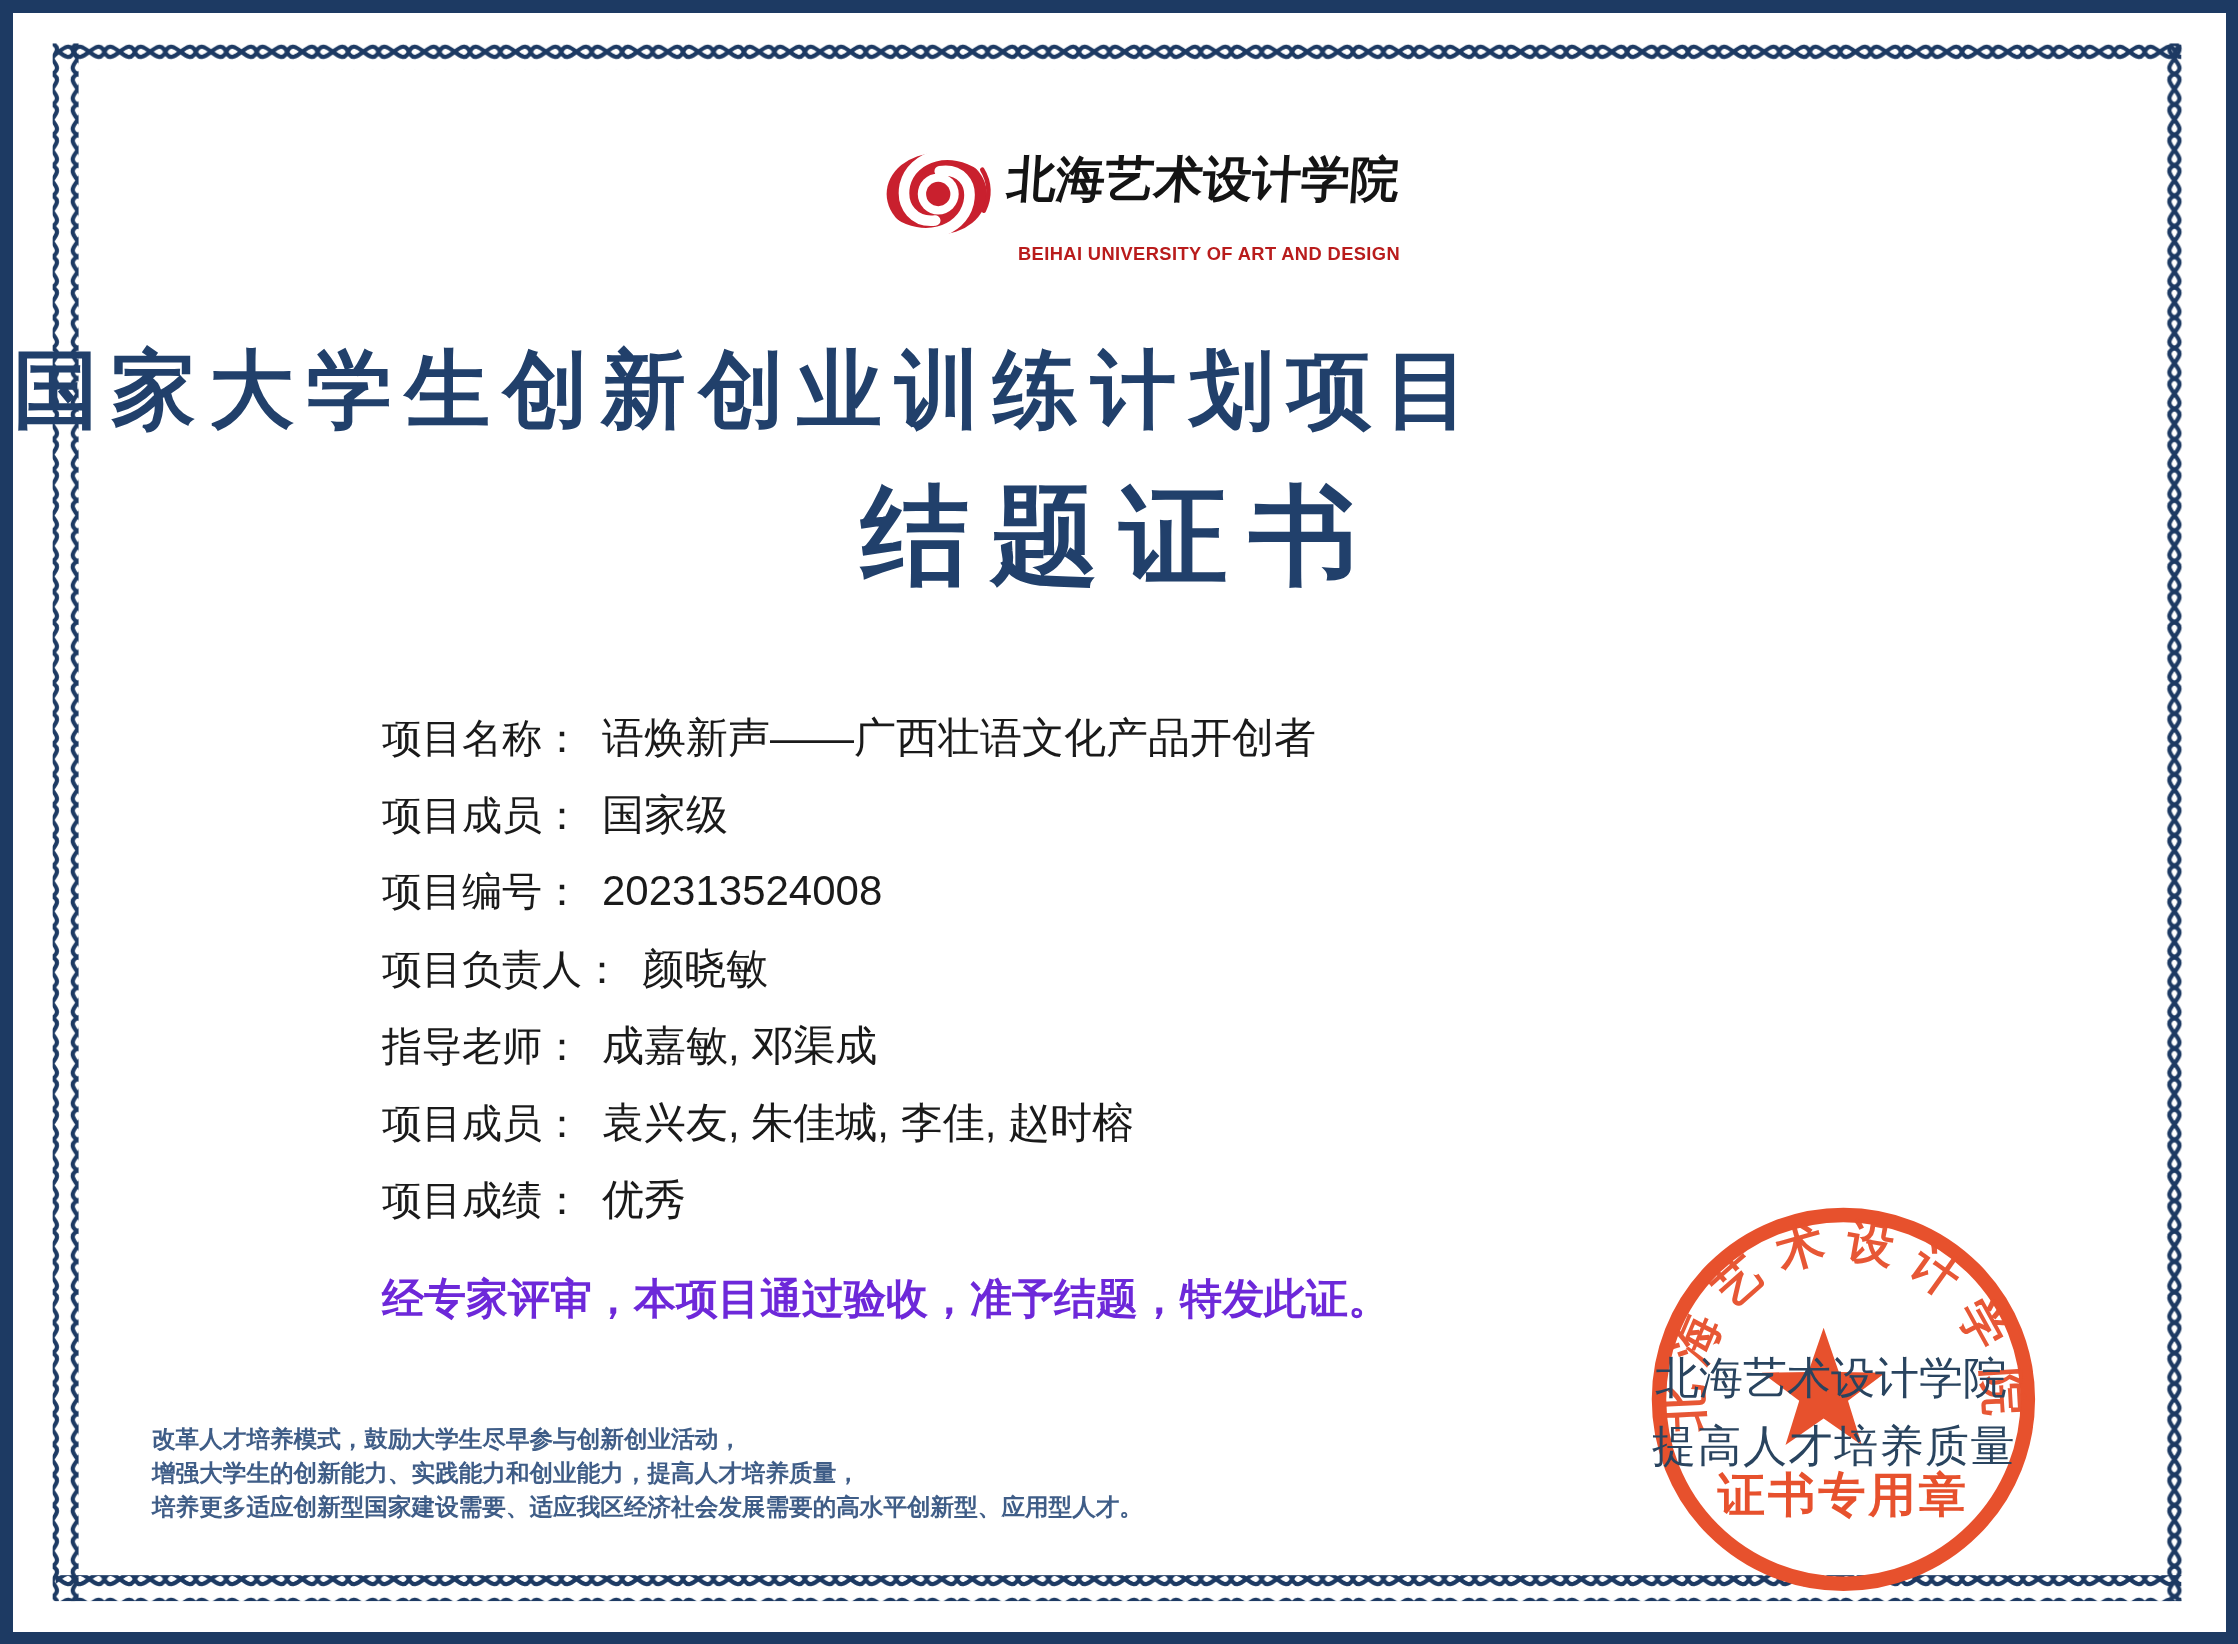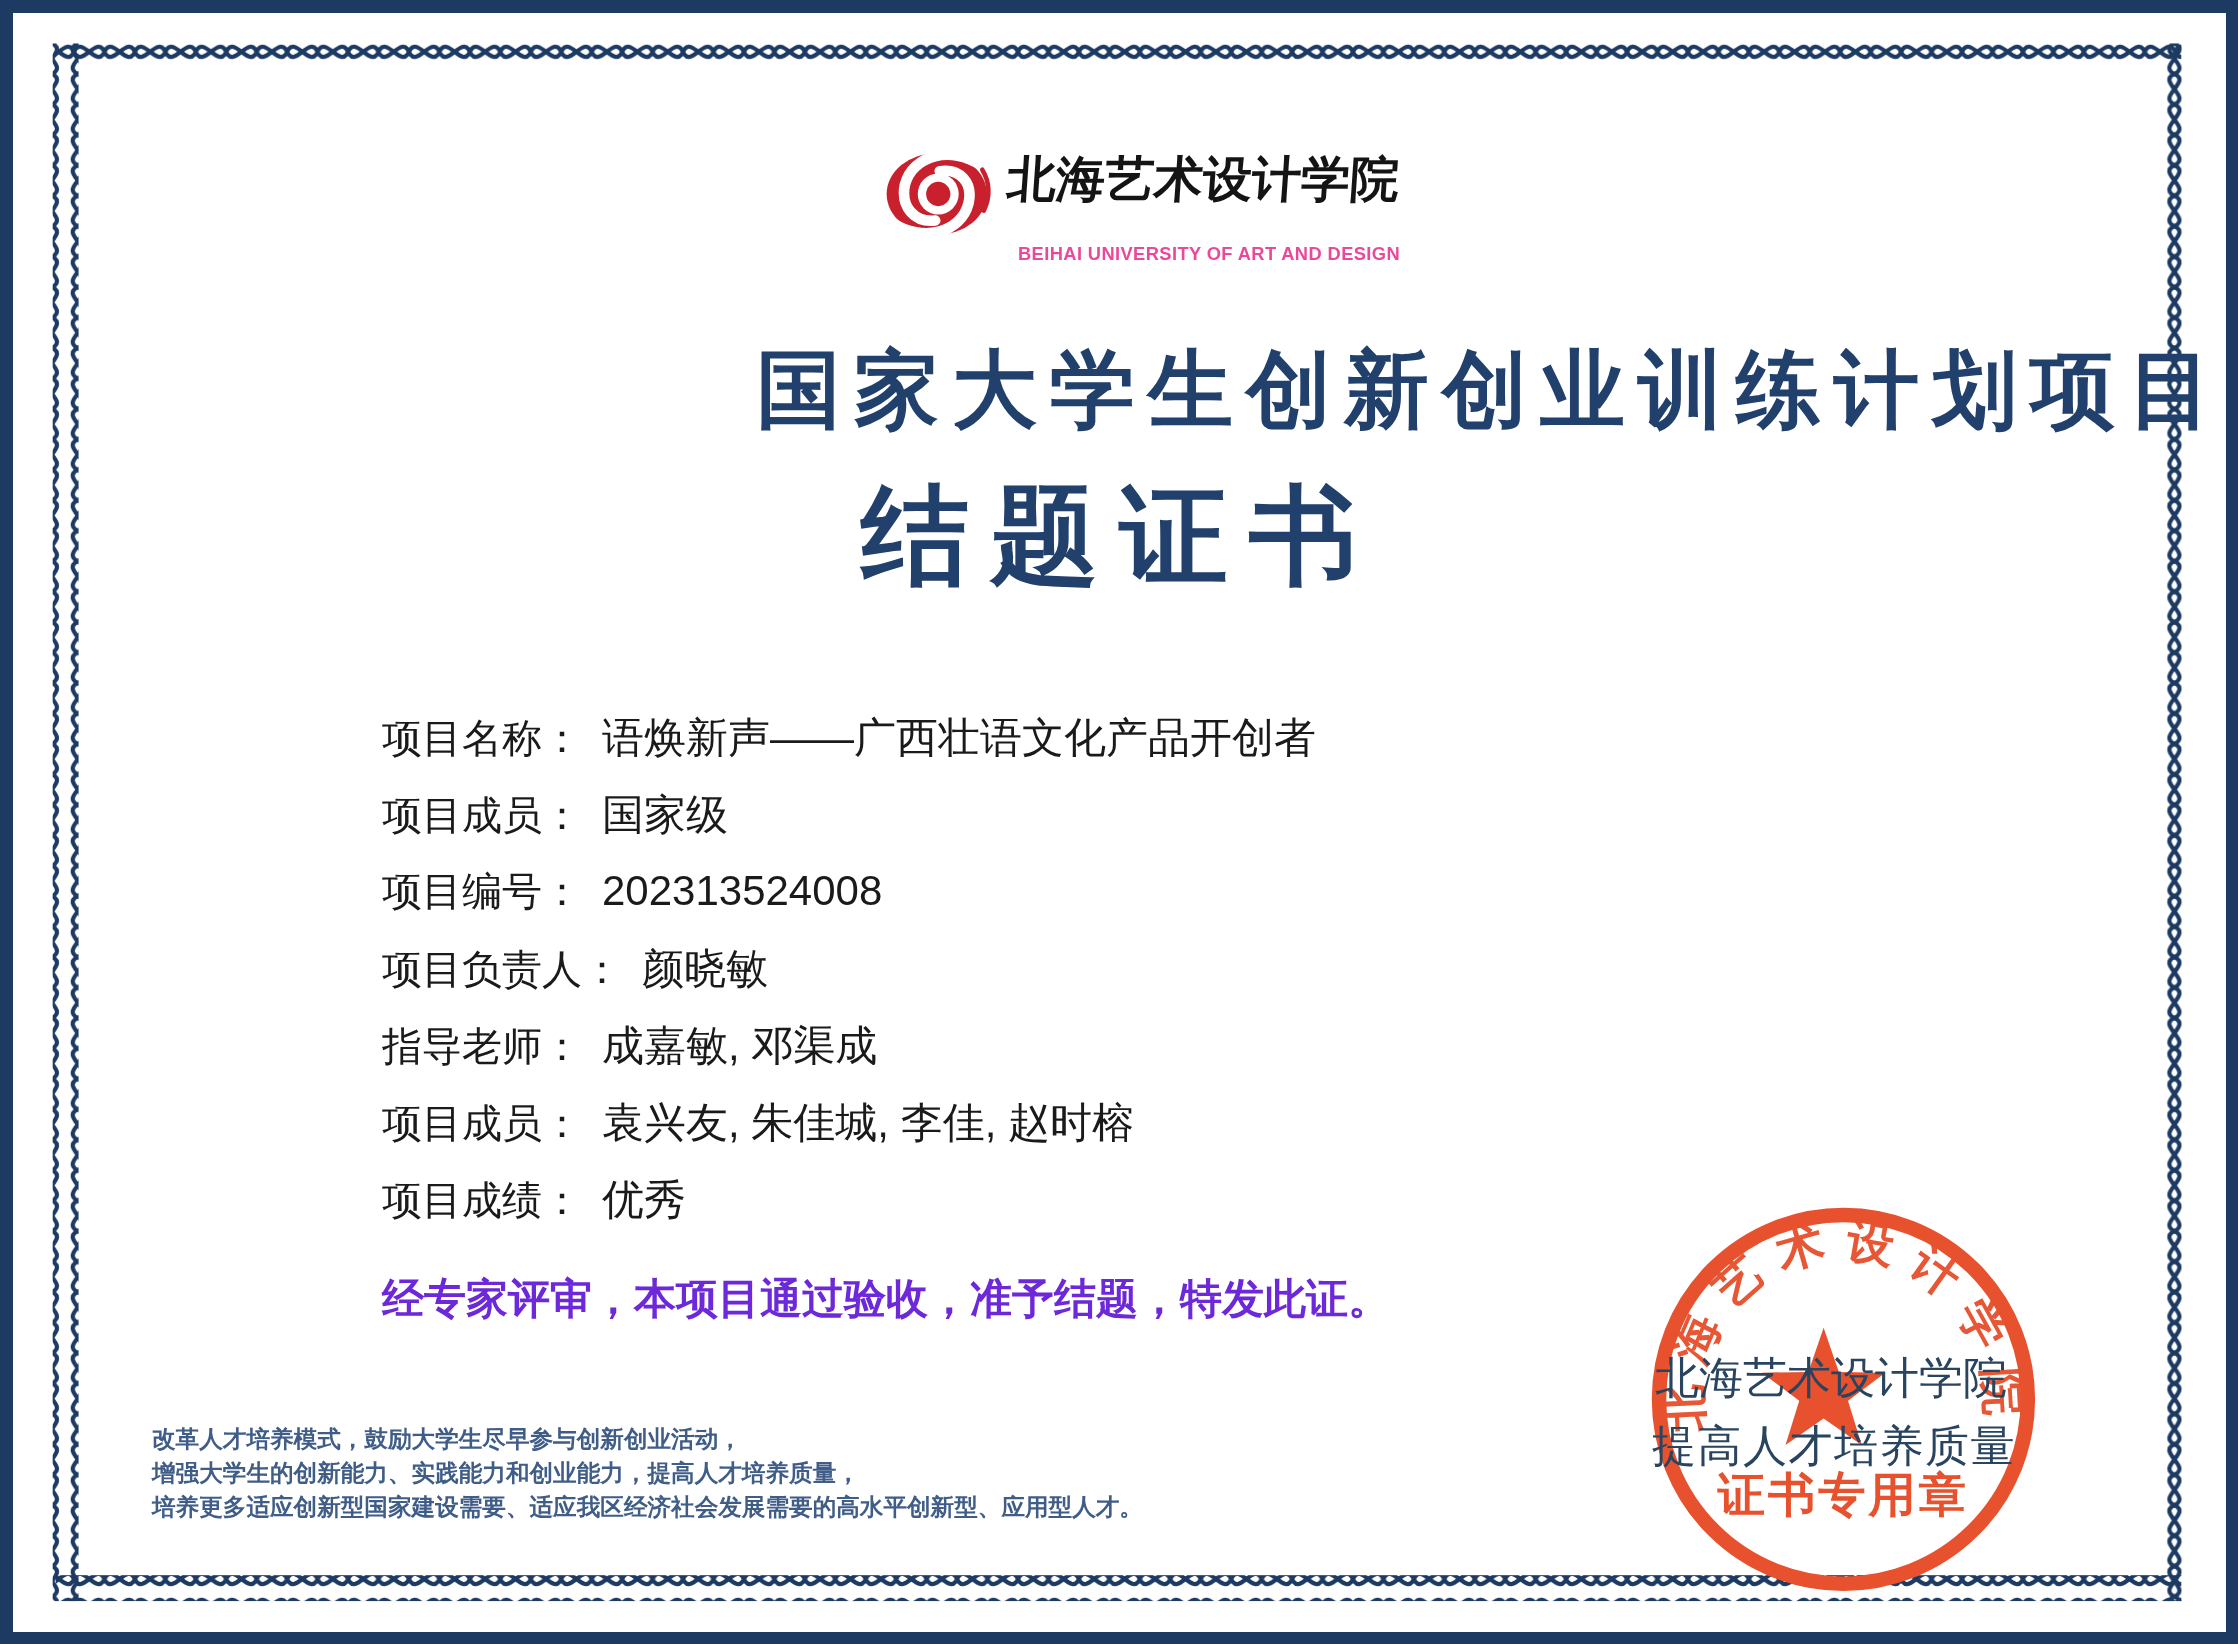--- a/index.html
+++ b/index.html
@@ -17,26 +17,26 @@
   .school-zh{
     position:absolute;left:994px;top:134px;width:388px;
     font-family:"Liberation Serif", serif;
     font-weight:700;font-size:49px;color:#141414;
     letter-spacing:0px;transform:skewX(-4deg);
     white-space:nowrap;
   }
   .school-en{
     position:absolute;left:1005px;top:230px;width:381px;
     font-family:"Liberation Sans", sans-serif;
-    font-weight:700;font-size:18.3px;color:#ec4899;
+    font-weight:700;font-size:18.3px;color:#b91c1c;
     letter-spacing:0.4px;white-space:nowrap;
   }
   .title-main{
     position:absolute;left:0;top:320px;width:100%;
-    text-align:right;
+    text-align:left;
     font-family:"Liberation Serif", serif;
     font-weight:700;font-size:85px;color:#21406b;
     letter-spacing:13px;white-space:nowrap;
   }
   .title-sub{
     position:absolute;left:0;top:451px;width:100%;
     text-align:center;
     font-family:"Liberation Serif", serif;
     font-weight:700;font-size:108px;color:#21406b;
     letter-spacing:21.3px;white-space:nowrap;

